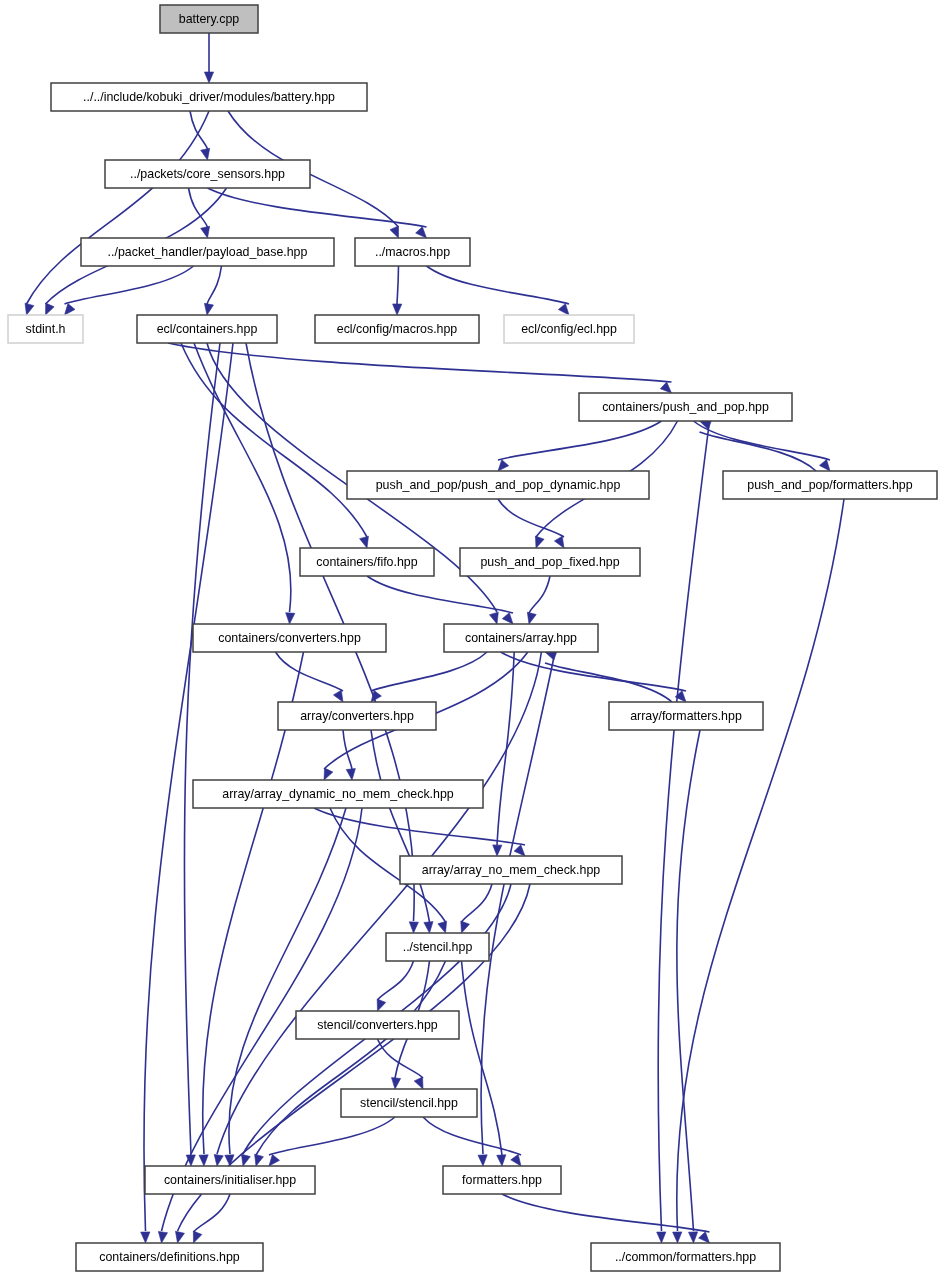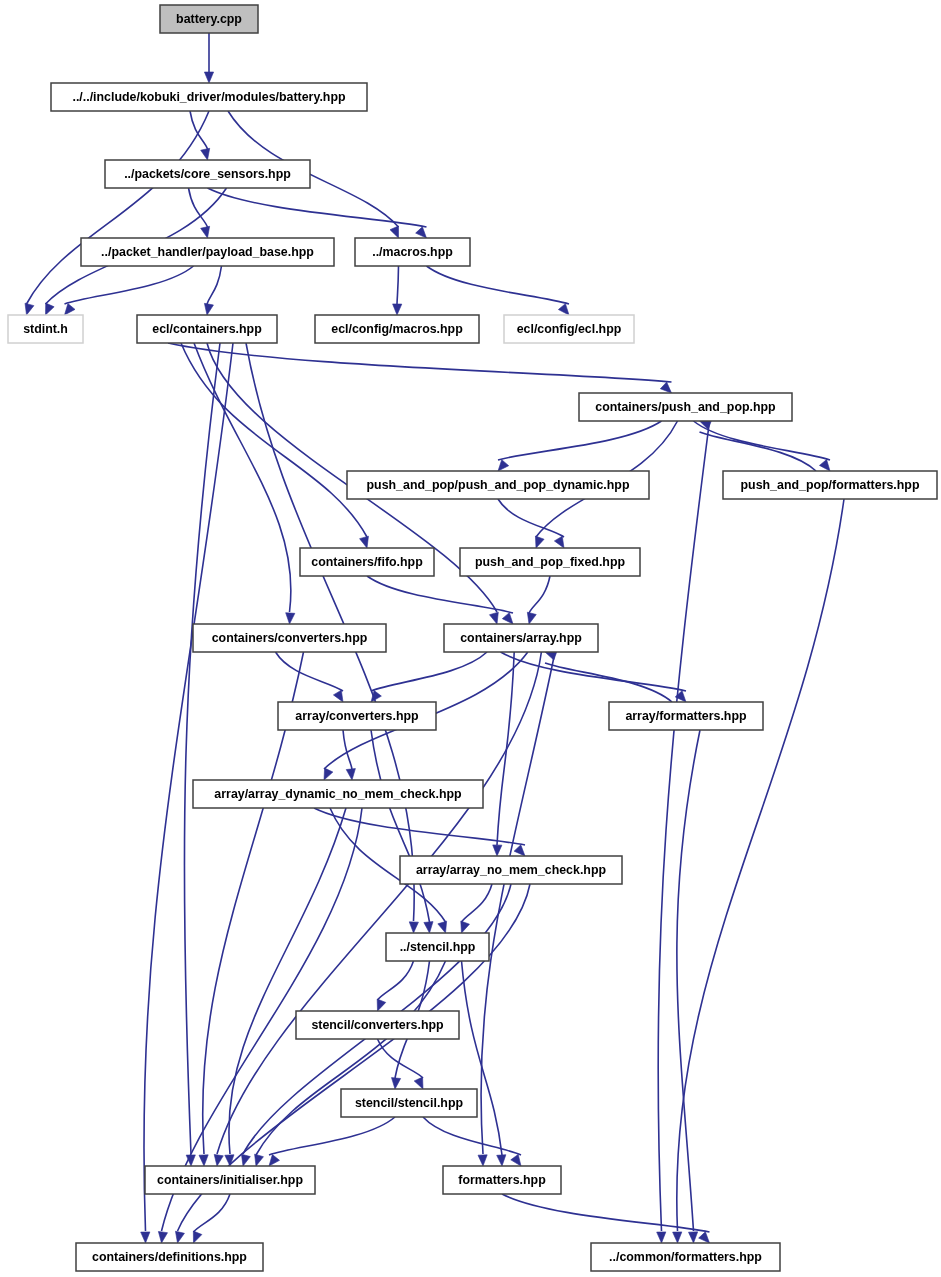--- a/index.html
+++ b/index.html
@@ -10,21 +10,20 @@
   body {
     width: 941px;
     height: 1277px;
     font-family: "Liberation Sans", "DejaVu Sans", sans-serif;
     overflow: hidden;
   }
   #graph-root {
     position: relative;
     width: 941px;
     height: 1277px;
-    font-weight: bold;
   }
   svg#graph-svg {
     position: absolute;
     left: 0;
     top: 0;
     width: 941px;
     height: 1277px;
     display: block;
   }
   .edge-path {

